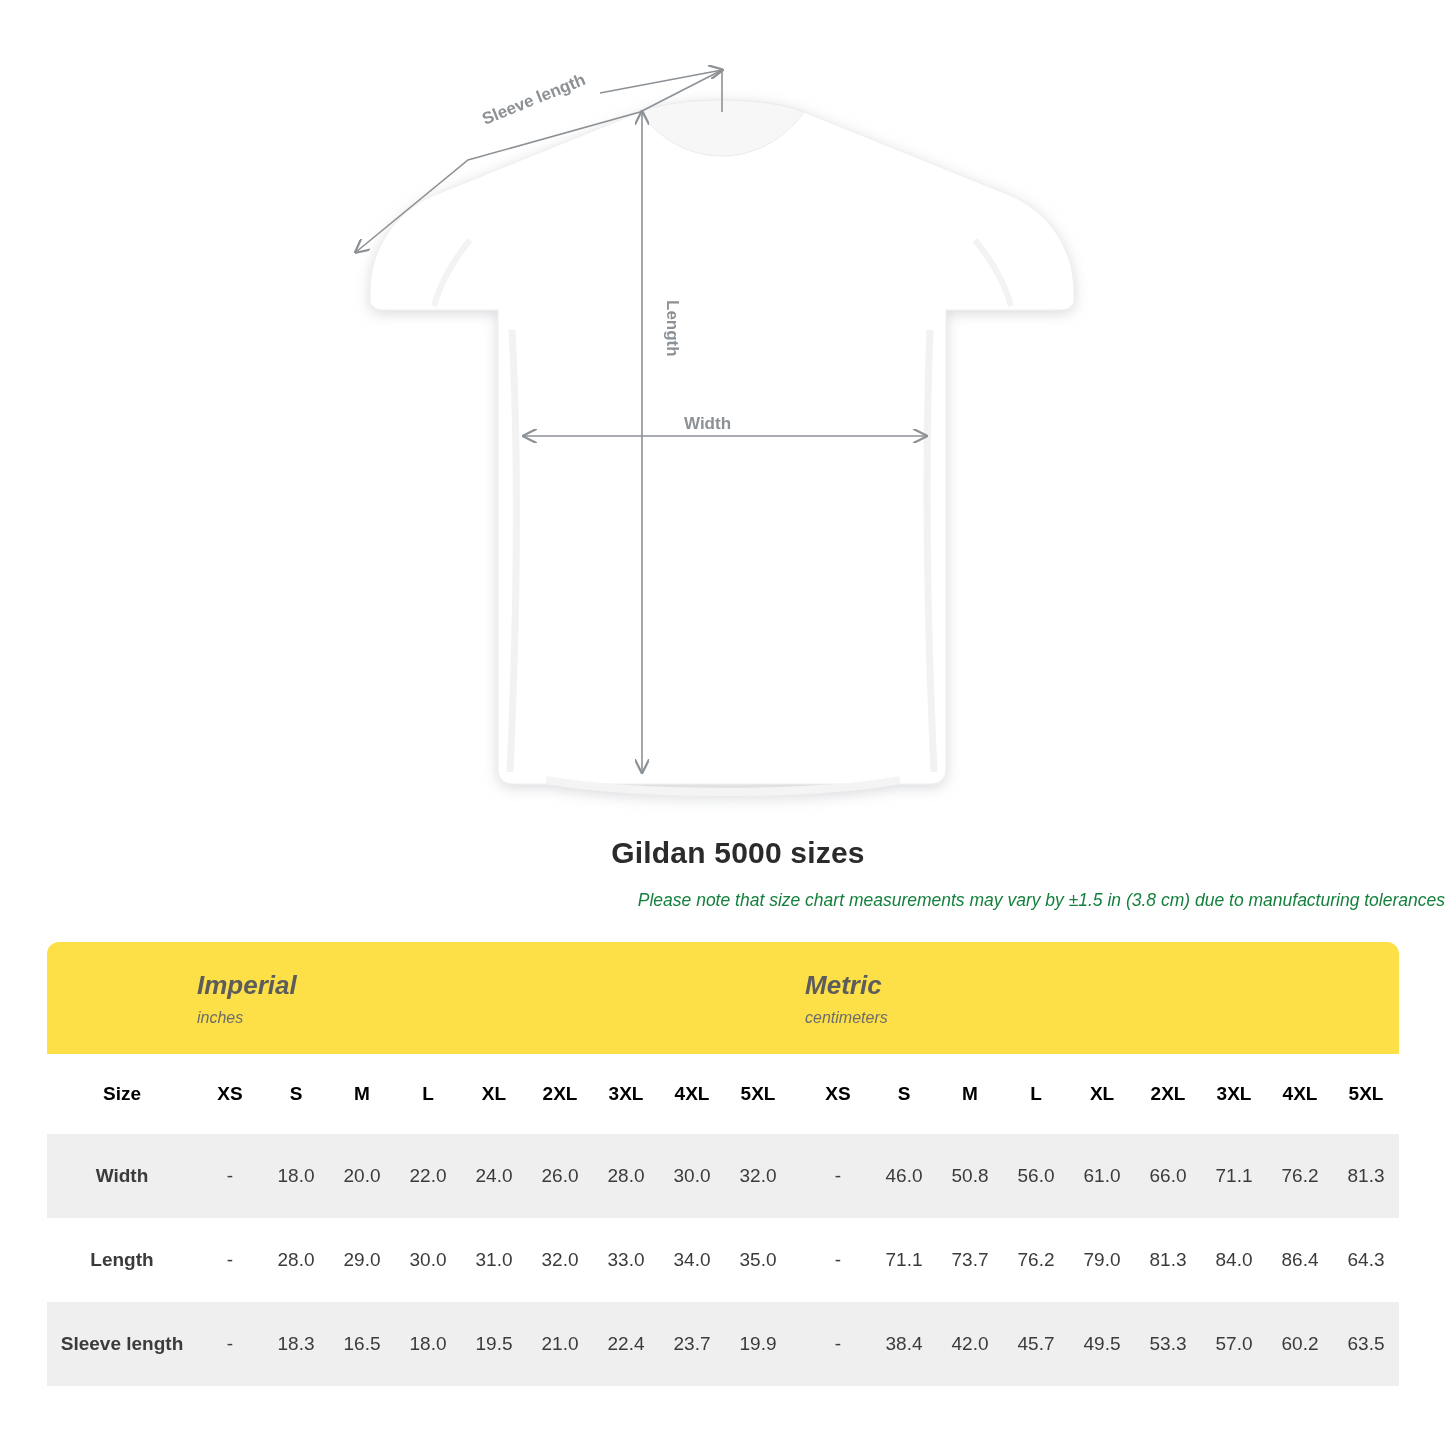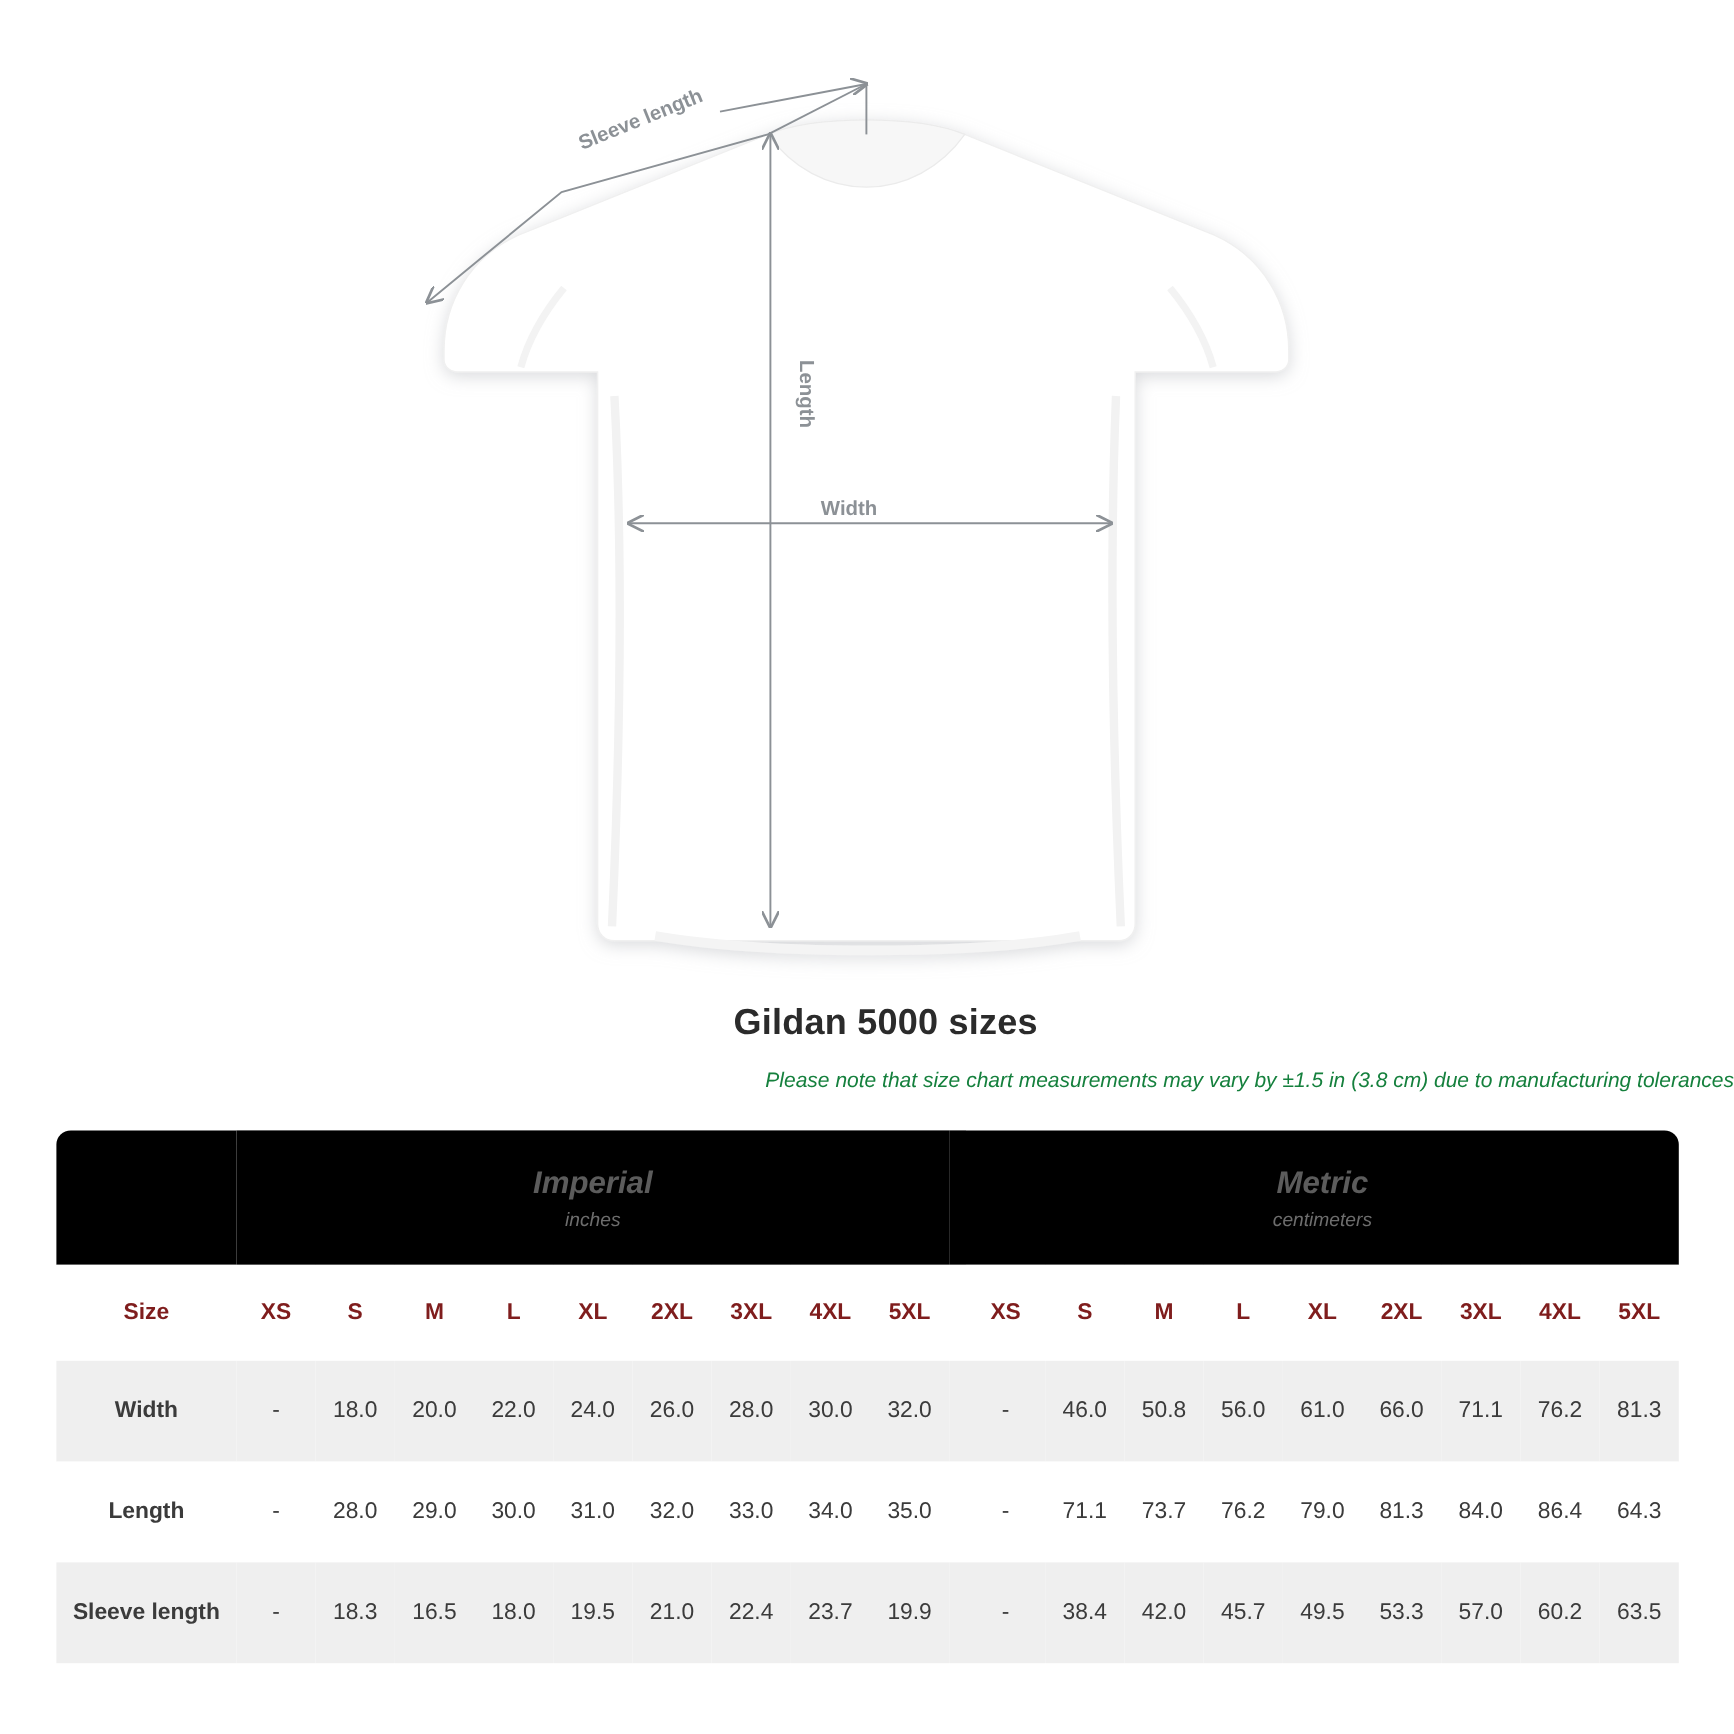--- a/index.html
+++ b/index.html
@@ -55,24 +55,23 @@
     border-collapse: collapse;
     width: 100%;
     table-layout: fixed;
   }
   table.size-table td, table.size-table th {
     padding: 0;
     margin: 0;
   }
 
   .unit-head {
-    background: #000000;
+    background: #fde047;
     height: 112px;
     vertical-align: middle;
-    text-align: center;
   }
   .unit-head.first { border-top-left-radius: 12px; }
   .unit-head.last  { border-top-right-radius: 12px; }
   .unit-name {
     font-size: 26px;
     font-style: italic;
     font-weight: bold;
     color: #5c5c5c;
   }
   .unit-sub {
@@ -81,21 +80,21 @@
     color: #6d6d6d;
     margin-top: 8px;
   }
 
   tr.row-head td {
     height: 80px;
     vertical-align: middle;
     text-align: center;
     font-size: 19px;
     font-weight: bold;
-    color: #7f1d1d;
+    color: #000000;
     background: #ffffff;
   }
   tr.row-head td.rowlabel { font-size: 19px; }
 
   tr.band td {
     height: 84px;
     vertical-align: middle;
     text-align: center;
     font-size: 19px;
     color: #3b3b3b;

